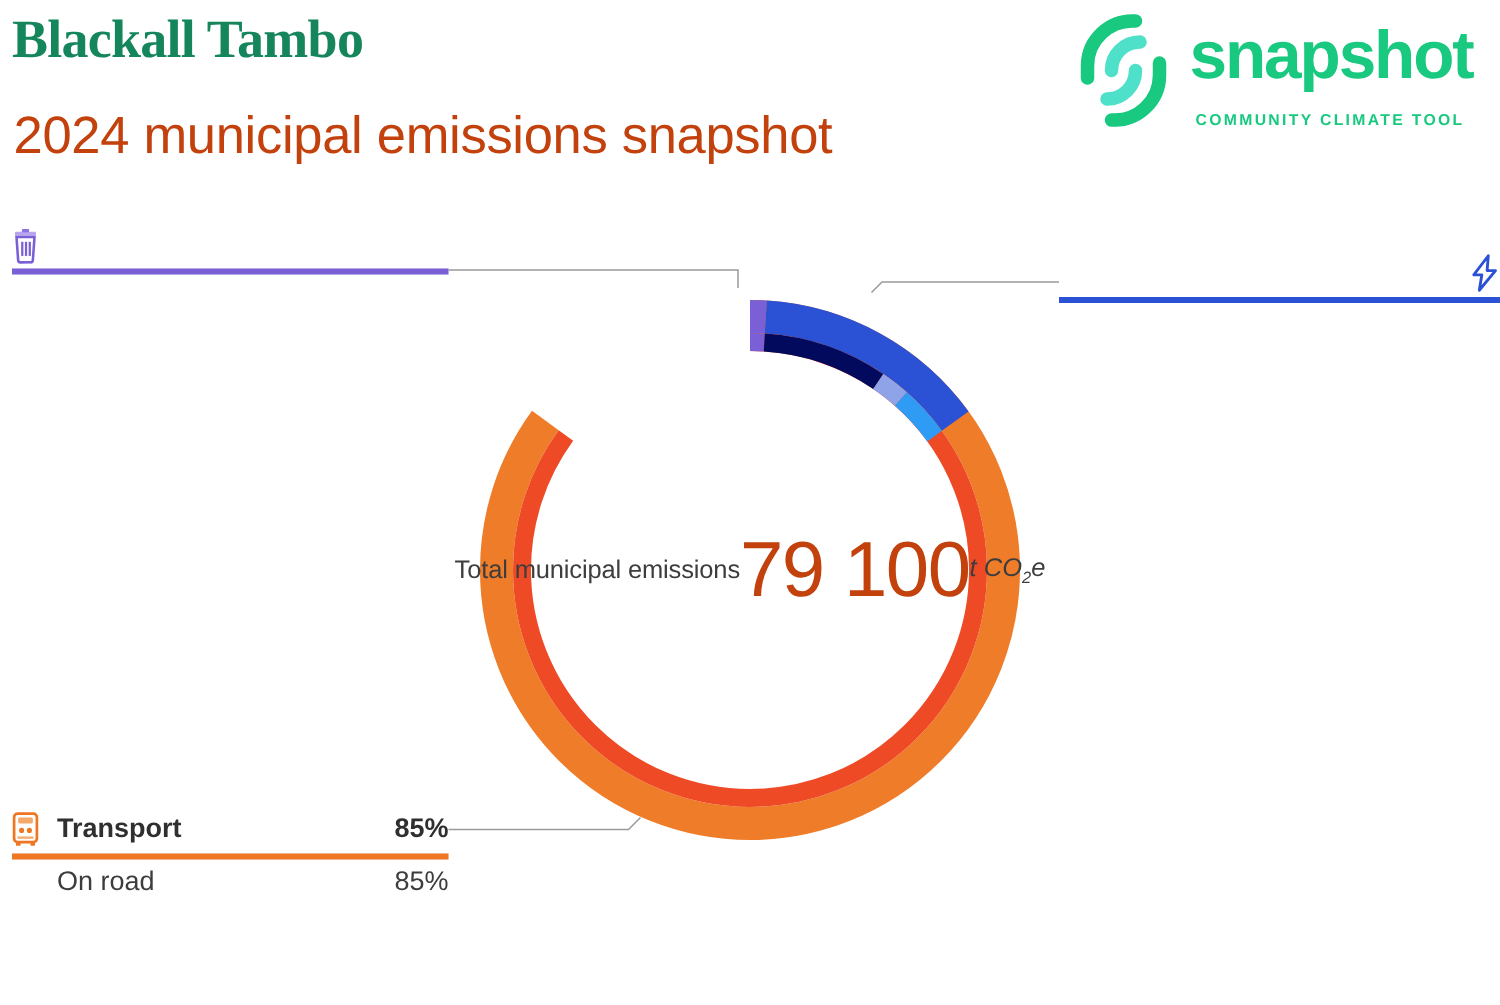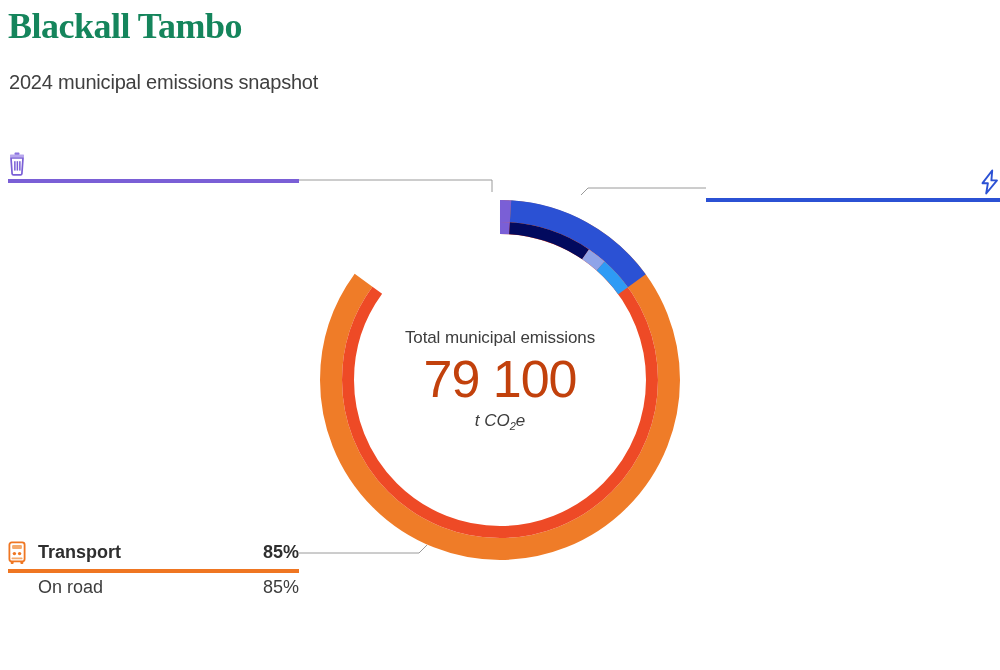--- a/index.html
+++ b/index.html
@@ -12,21 +12,21 @@
   
   #header { position:absolute; left:0; top:0; width:1000px; height:130px; }
   #title {
     position:absolute; left:8px; top:8px;
     font-family:"Liberation Serif", serif;
     font-size:36px; font-weight:700; color:#15855c;
     letter-spacing:-0.5px; line-height:1.05;
   }
   #subtitle {
     position:absolute; left:9px; top:71px;
-    font-size:20px; font-weight:500; color:#404040; letter-spacing:-0.2px;
+    font-size:35px; font-weight:500; color:#c2410c; letter-spacing:-0.2px;
   }
 
   
   #logo { position:absolute; right:0px; top:4px; width:295px; height:92px; }
   #logo-mark { position:absolute; left:8px; top:2px; width:72px; height:82px; }
   #logo-word {
     position:absolute; left:88px; top:10px;
     font-size:45px; font-weight:700; color:#18c97f;
     letter-spacing:-1.4px; line-height:1;
   }
@@ -55,34 +55,48 @@
   .sub-name { position:absolute; font-size:18px; color:#3d3d3d; white-space:nowrap; }
   .sub-pct { position:absolute; font-size:18px; color:#3d3d3d; white-space:nowrap; }
 
   
   #connectors { position:absolute; left:0; top:0; width:1000px; height:670px; pointer-events:none; }
 
   
   #donut { position:absolute; left:300px; top:180px; width:400px; height:400px; }
   #donut-center {
     position:absolute; left:0; top:0; width:400px; height:400px;
-    display:flex; flex-direction:column; align-items:center; justify-content:center;
+    display:flex; flex-direction:row; align-items:center; justify-content:center;
   }
   #dc-label { font-size:17px; color:#3d3d3d; letter-spacing:-0.1px; }
   #dc-value { font-size:52px; font-weight:500; color:#c2410c; letter-spacing:-1px; line-height:1.15; margin-top:2px; }
   #dc-unit { font-size:17px; color:#3d3d3d; margin-top:1px;font-style:italic; }
   #dc-unit sub { font-size:11px; }
 </style>
 </head>
 <body>
 
 <div id="header">
   <div id="title">Blackall Tambo</div>
   <div id="subtitle">2024 municipal emissions snapshot</div>
 
+  <div id="logo">
+    <div id="logo-mark">
+      <svg viewBox="0 0 72 82" width="72" height="82">
+        <g fill="none" stroke-linecap="round">
+          <path d="M44 8 A 30 30 0 0 0 12 38 L 12 46" stroke="#18c97f" stroke-width="9"></path>
+          <path d="M47 22 A 19 19 0 0 0 28 41" stroke="#4ee0c8" stroke-width="9"></path>
+          <path d="M28 74 A 30 30 0 0 0 60 44 L 60 36" stroke="#18c97f" stroke-width="9"></path>
+          <path d="M25 60 A 19 19 0 0 0 44 41" stroke="#4ee0c8" stroke-width="9"></path>
+        </g>
+      </svg>
+    </div>
+    <div id="logo-word">snapshot</div>
+    <div id="logo-tag">COMMUNITY CLIMATE TOOL</div>
+  </div>
 </div>
 
 <svg id="connectors" viewBox="0 0 1000 670">
 
   <path d="M 299 180 L 492 180 L 492 192" fill="none" stroke="#9a9a9a" stroke-width="1"></path>
 
   <path d="M 581 195 L 588 188 L 706 188" fill="none" stroke="#9a9a9a" stroke-width="1"></path>
 
   <path d="M 299 553 L 419 553 L 427 545" fill="none" stroke="#9a9a9a" stroke-width="1"></path>
 </svg>

